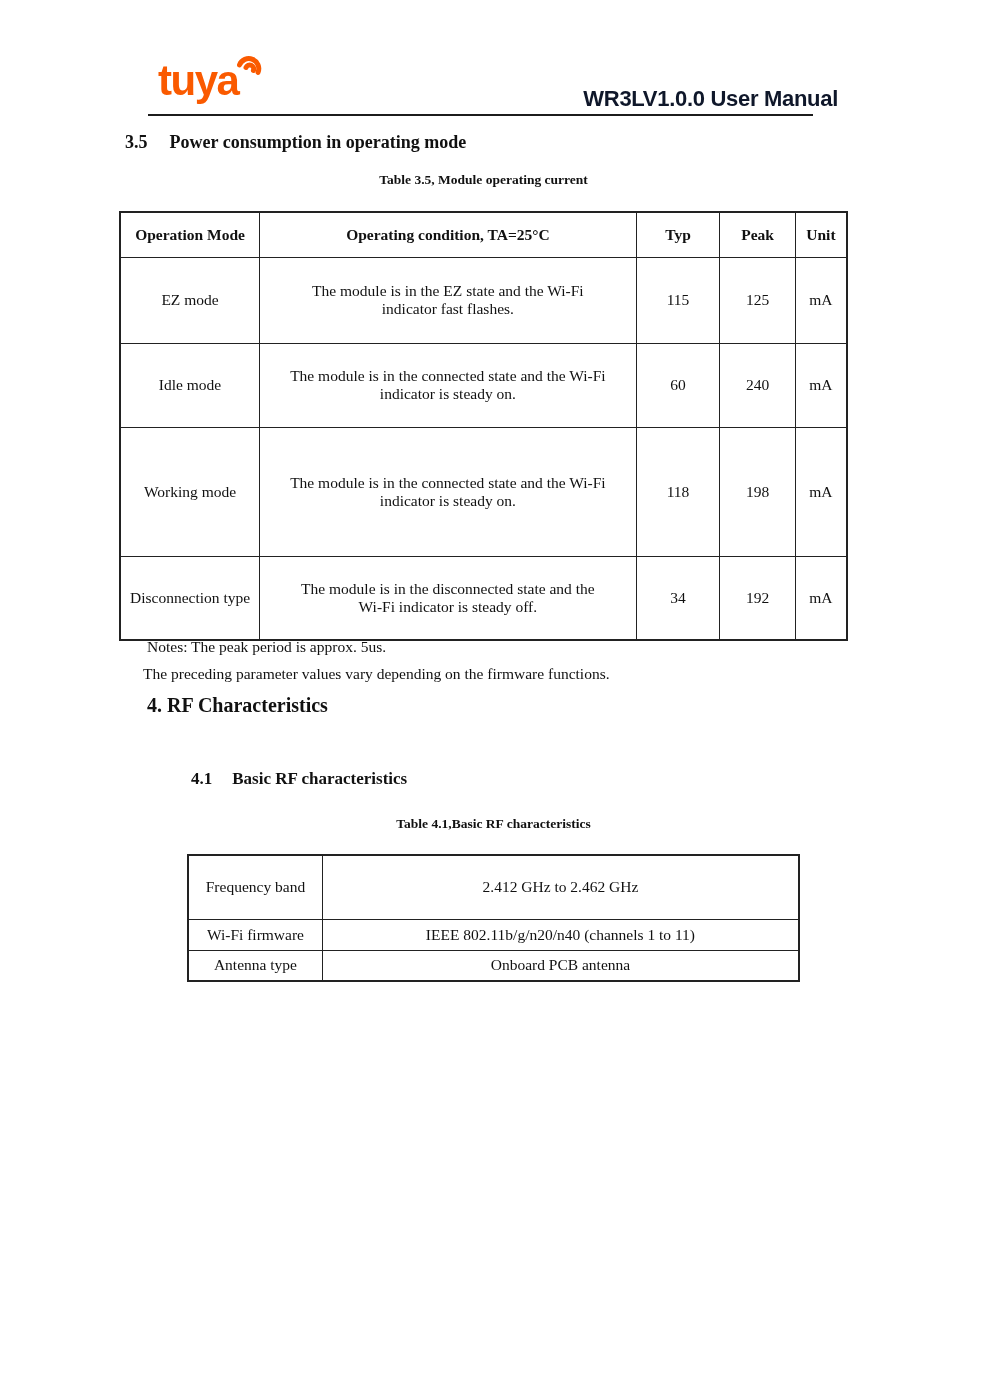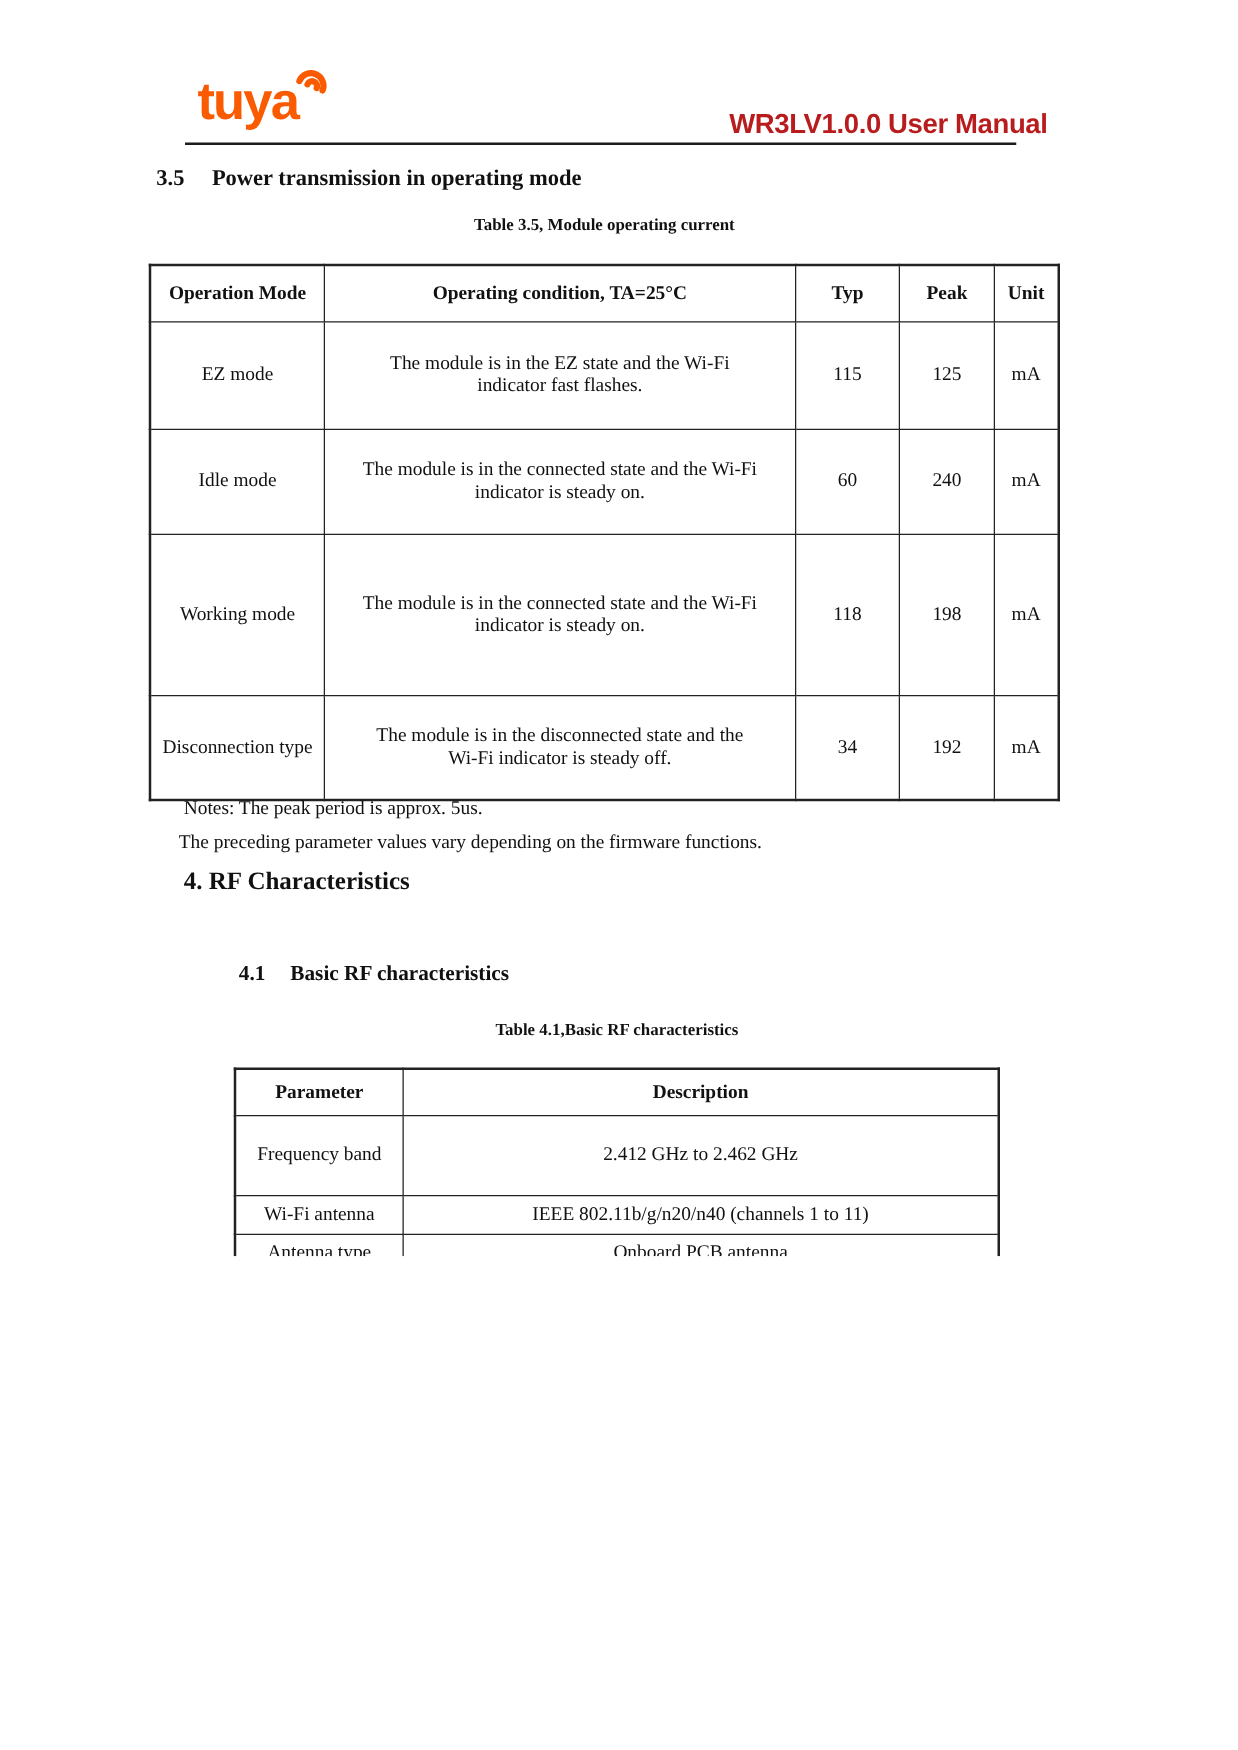--- a/index.html
+++ b/index.html
@@ -12,21 +12,21 @@
     position:absolute;left:158px;top:60px;line-height:1;
     font-family:"Liberation Sans",sans-serif;font-weight:bold;
     font-size:42px;letter-spacing:-1.5px;
     color:var(--color-logo-orange,#FA5A00);
   }
   .logo-arc{position:absolute;left:237px;top:48px;transform:rotate(22deg);}
   .header-rule{position:absolute;left:148px;top:114px;width:665px;border-top:2px solid #1c1c1c;}
   .doc-title{
     position:absolute;right:152px;top:86px;
     font-family:"Liberation Sans",sans-serif;font-weight:bold;
-    font-size:22px;color:#b91c1c;letter-spacing:-0.3px;
+    font-size:22px;color:#0f172a;letter-spacing:-0.3px;
   }
   
   .h35{position:absolute;left:125px;top:132px;font-weight:bold;font-size:18px;}
   .h35 .num{margin-right:22px;}
   .cap1{position:absolute;left:119px;top:172px;width:729px;text-align:center;font-weight:bold;font-size:13.5px;}
   table{border-collapse:collapse;table-layout:fixed;text-align:center;font-size:15.5px;color:#111;padding-left:13px;}
   .t1{position:absolute;left:119px;top:211px;width:729px;border:2px solid #222;}
   .t1 th,.t1 td{border:1px solid #222;vertical-align:middle;padding:2px 8px;font-weight:normal;}
   .t1 th{font-weight:bold;}
   .t1 .cond{padding:2px 28px;}
@@ -65,21 +65,21 @@
   <svg class="logo-arc" width="34" height="26" viewBox="0 0 34 26">
     <g fill="none" stroke="#FA5A00" stroke-width="5" stroke-linecap="round">
       <path d="M5 22 A 10 10 0 0 1 25 22" stroke="#FA5A00"></path>
       <path d="M12 22 A 4 4 0 0 1 20 22" stroke="#FA5A00"></path>
     </g>
   </svg>
   <div class="header-rule"></div>
   <div class="doc-title">WR3LV1.0.0 User Manual</div>
 
   <div class="h35">
-    <span class="num">3.5</span><span>Power transmission in operating mode</span>
+    <span class="num">3.5</span><span>Power consumption in operating mode</span>
   </div>
   <div class="cap1">Table 3.5, Module operating current</div>
 
   <table class="t1">
     <colgroup>
       <col style="width:19.2%">
         <col style="width:51.8%">
         <col style="width:11.5%">
         <col style="width:10.4%">
         <col style="width:7.1%">
@@ -133,30 +133,26 @@
     <span class="num">4.1</span><span>Basic RF characteristics</span>
   </div>
   <div class="cap2">Table 4.1,Basic RF characteristics</div>
 
   <table class="t2">
     <colgroup>
       <col style="width:22%">
         <col style="width:78%">
     </colgroup>
     <tbody>
-        <tr class="hr2">
-      <th>Parameter</th>
-      <th>Description</th>
-    </tr>
     <tr class="r2a">
       <td>Frequency band</td>
       <td>2.412 GHz to 2.462 GHz</td>
     </tr>
     <tr class="r2b">
-      <td>Wi-Fi antenna</td>
+      <td>Wi-Fi firmware</td>
       <td>IEEE 802.11b/g/n20/n40 (channels 1 to 11)</td>
     </tr>
     <tr class="r2d">
       <td>Antenna type</td>
       <td>Onboard PCB antenna</td>
     </tr>
   </tbody>
     </table>
 
   <div class="version">Version1.0.0</div>

